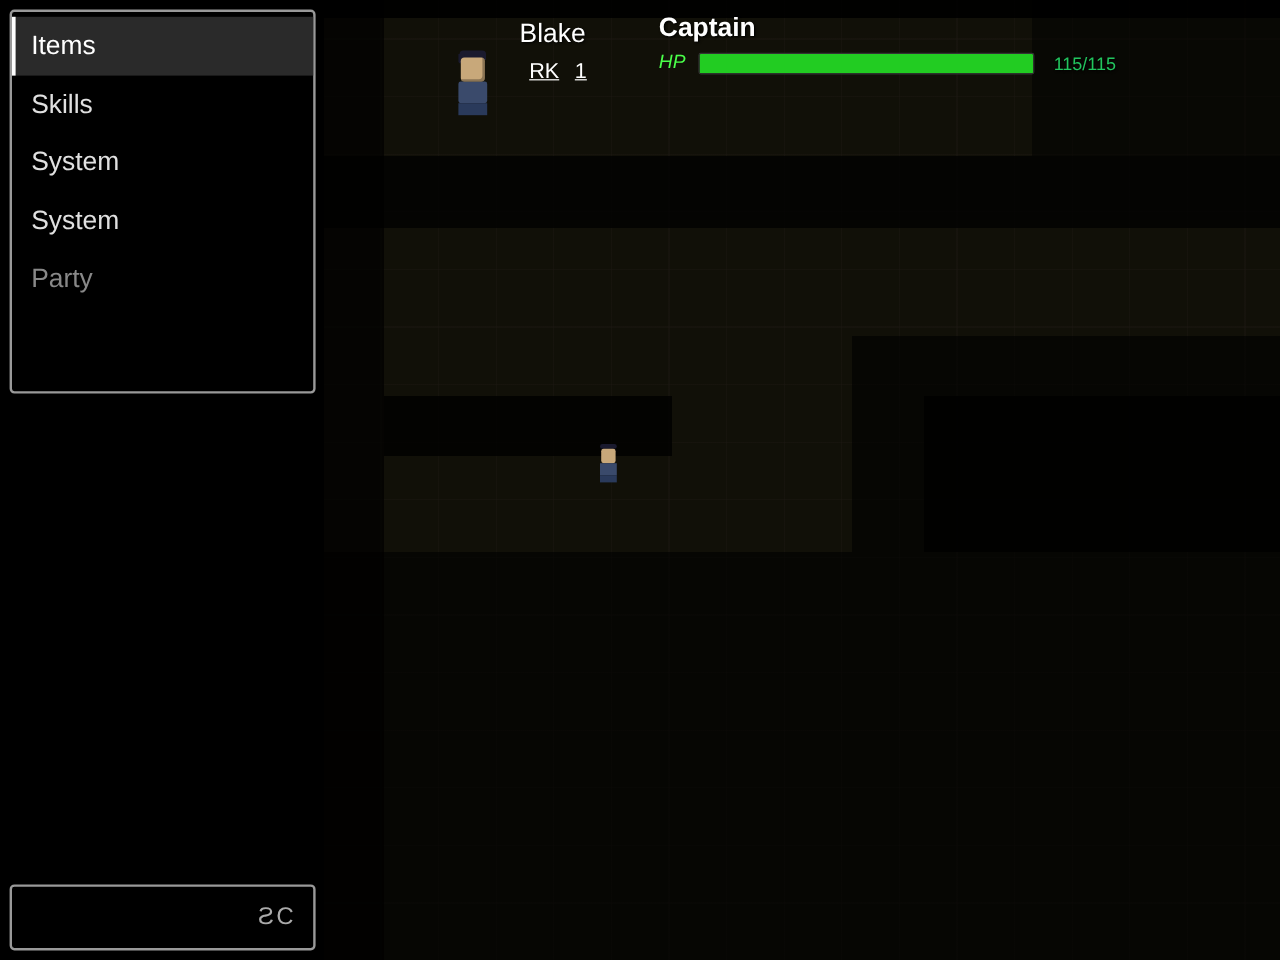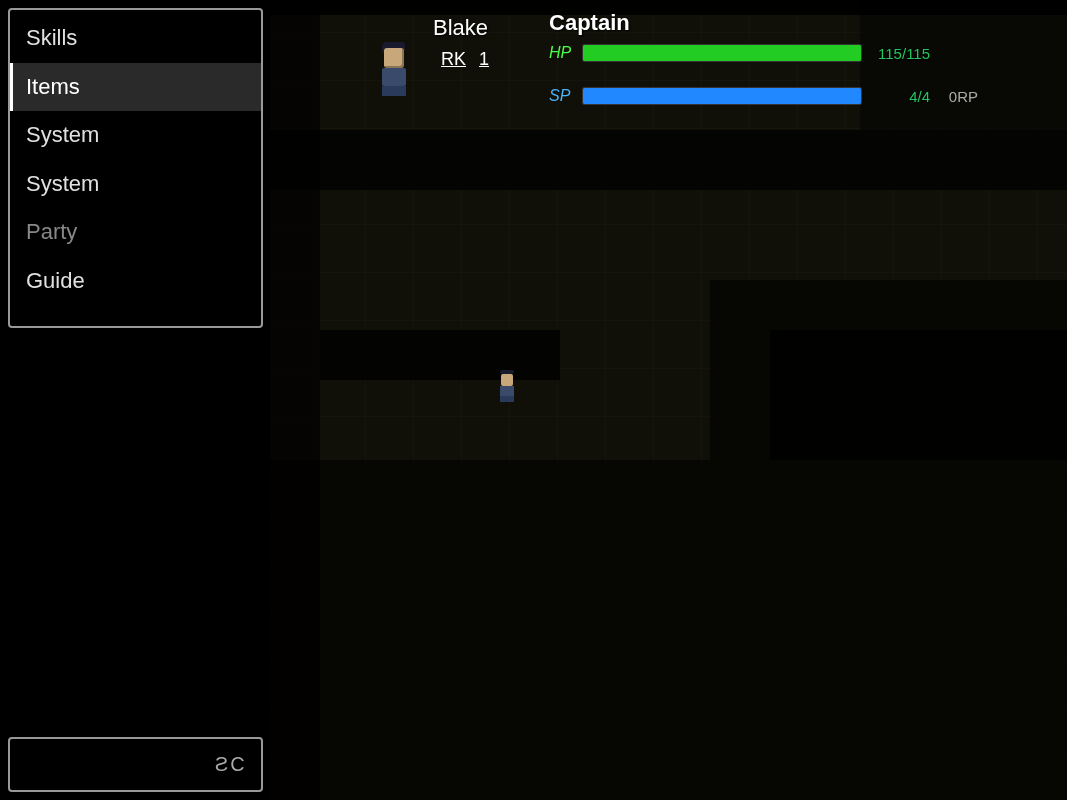--- a/index.html
+++ b/index.html
@@ -291,43 +291,34 @@
       <div id="class-name">Captain</div>
 
       <div class="bar-row">
         <span class="bar-label hp">HP</span>
         <div class="bar-track">
           <div class="bar-fill hp-fill"></div>
         </div>
         <span class="bar-value">115/115</span>
       </div>
 
-      <div class="bar-row">
-        <span class="bar-label sp">SP</span>
-        <div class="bar-track">
-          <div class="bar-fill sp-fill" style="width: 100%;"></div>
-        </div>
-        <span class="bar-value">4/4</span>
-        <span class="bar-extra">0RP</span>
-      </div>
     </div>
   </div>
 
   <div style="position:absolute;top:370px;left:230px;z-index:5;">
     <div style="width:14px;height:4px;background:#1a1a2e;border-radius:2px;margin:0 auto;"></div>
     <div style="width:12px;height:12px;background:#c8a87a;border-radius:2px;margin:0 auto;"></div>
     <div style="width:14px;height:10px;background:#3a4a6b;margin:0 auto;"></div>
     <div style="width:14px;height:6px;background:#2a3a5b;margin:0 auto;"></div>
   </div>
 </div>
 
 <div id="menu-panel">
-<div class="menu-item">Skills</div>
-    <div class="menu-item selected">Items</div>
+<div class="menu-item selected">Items</div>
+    <div class="menu-item">Skills</div>
     <div class="menu-item">System</div>
     <div class="menu-item">System</div>
     <div class="menu-item disabled">Party</div>
-    <div class="menu-item">Guide</div>
   </div>
 
 <div id="bottom-bar">
   <span id="bottom-text">ƆS</span>
 </div>
 
 </body></html>

